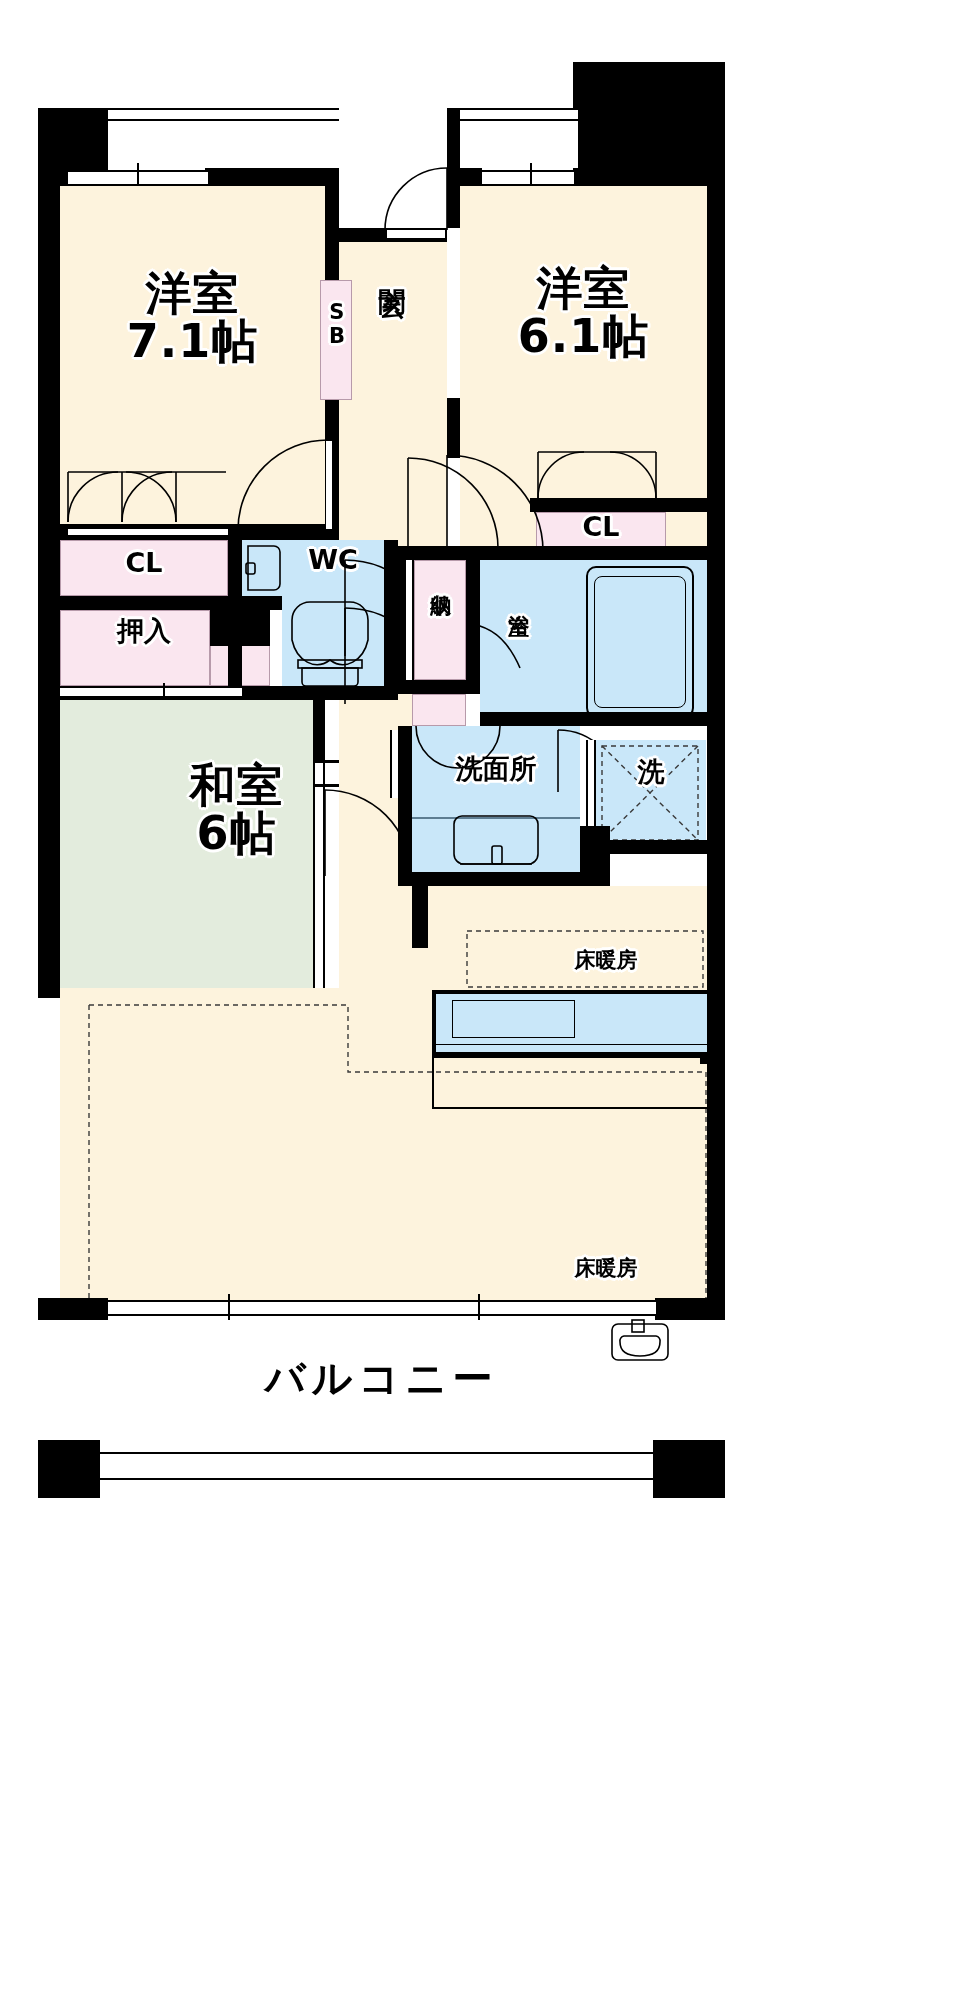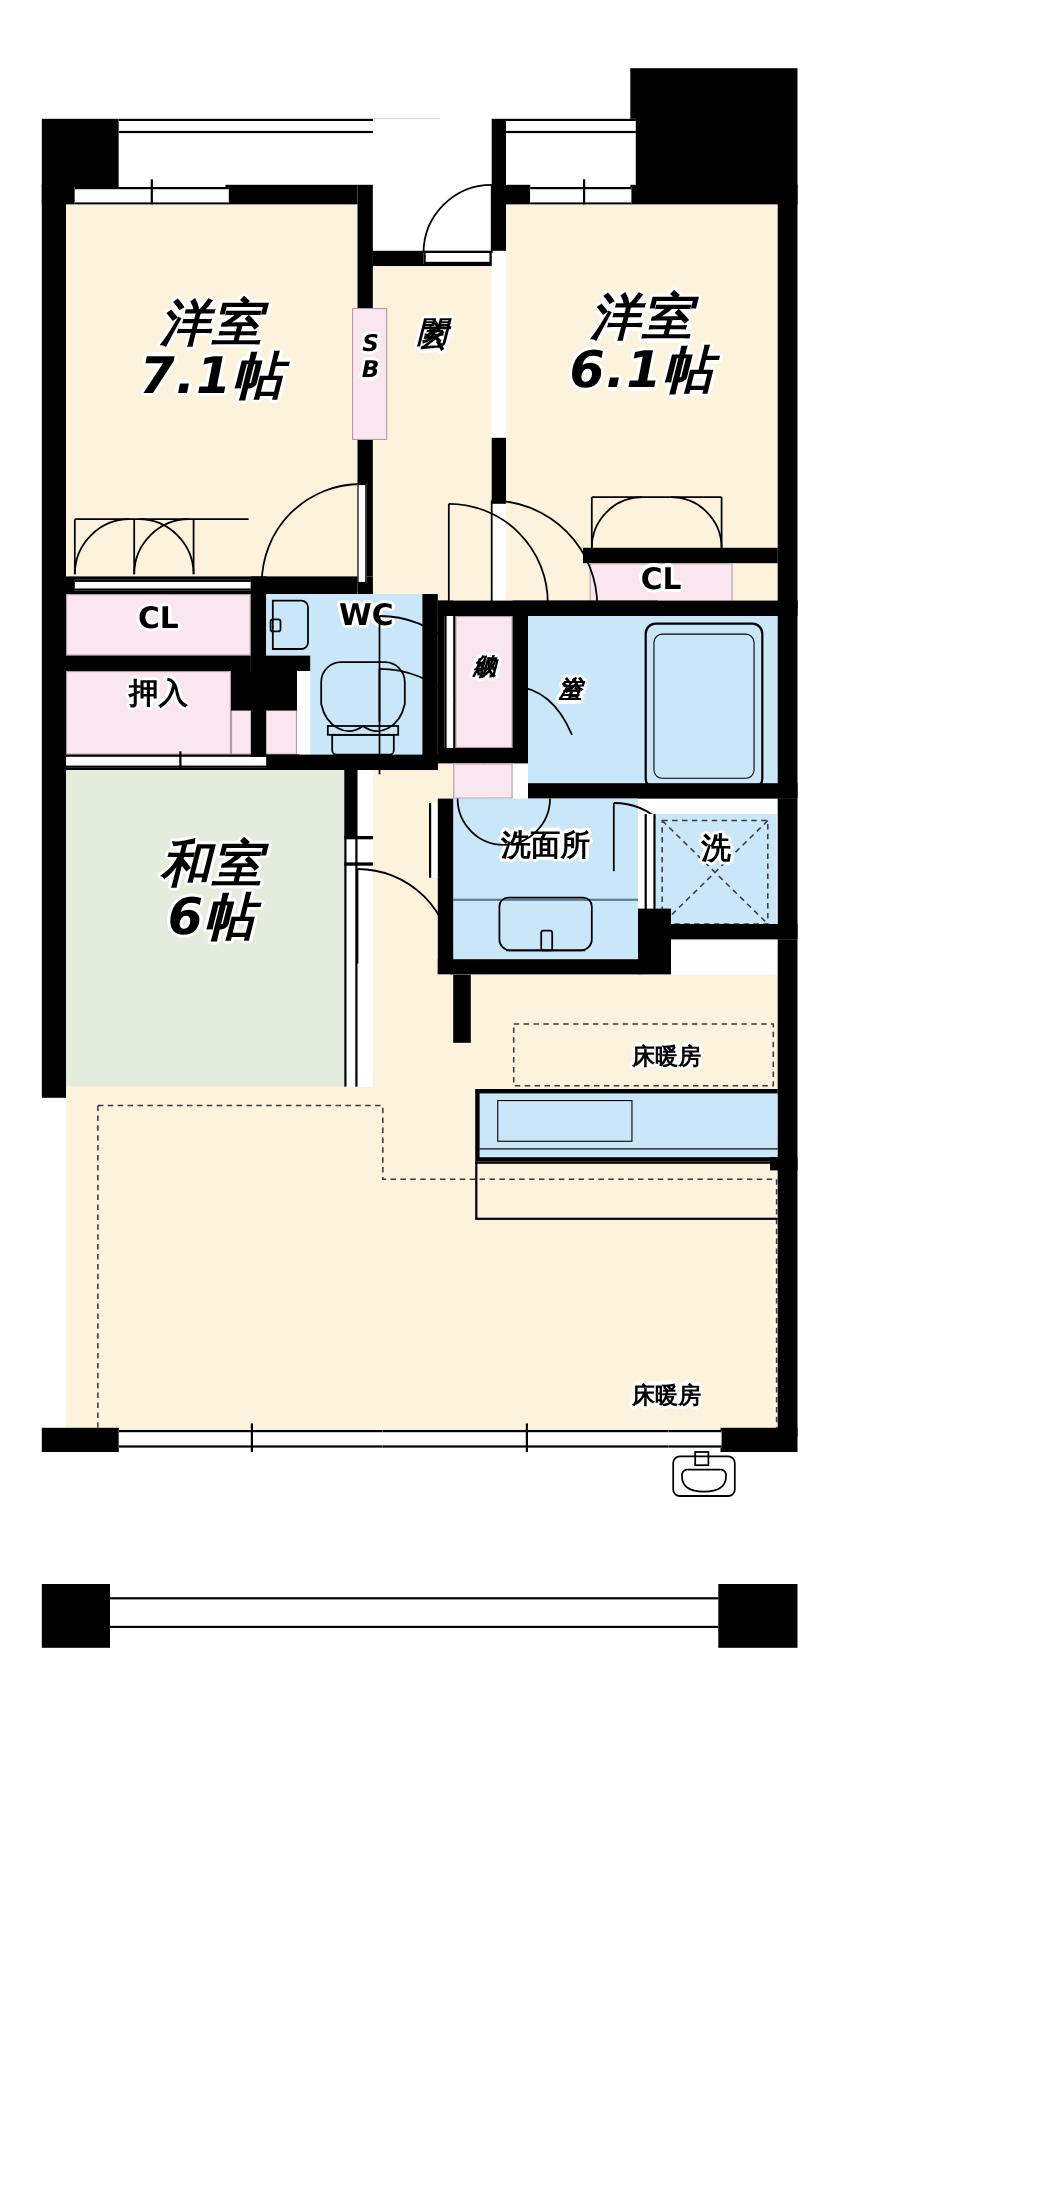--- a/index.html
+++ b/index.html
@@ -19,21 +19,21 @@
        text-align:center;white-space:nowrap;
        text-shadow:
          2px 0 0 #fff,-2px 0 0 #fff,0 2px 0 #fff,0 -2px 0 #fff,
          2px 2px 0 #fff,-2px 2px 0 #fff,2px -2px 0 #fff,-2px -2px 0 #fff,
          3px 0 0 #fff,-3px 0 0 #fff,0 3px 0 #fff,0 -3px 0 #fff;}
   .lbl-big{font-size:46px;letter-spacing:1px;}
   .lbl-ldk{font-size:54px;letter-spacing:2px;}
   .lbl-sm{font-size:27px;}
   .lbl-xs{font-size:21px;}
   .lbl-bal{font-size:40px;letter-spacing:6px;}
-  .stack{display:flex;flex-direction:column;align-items:center;font-style:italic;}
+  .stack{display:flex;flex-direction:column;align-items:center;}
   svg{position:absolute;overflow:visible;}
   .swing{fill:none;stroke:#000;stroke-width:1.6;}
   .fix{fill:none;stroke:#000;stroke-width:1.6;}
   .dash{fill:none;stroke:#3a3a3a;stroke-width:1.4;stroke-dasharray:5 4;}
   .win{background:#fff;border-top:2px solid #000;border-bottom:2px solid #000;}
   .winv{background:#fff;border-left:2px solid #000;border-right:2px solid #000;}
 </style>
 </head>
 <body>
 
@@ -169,21 +169,21 @@
     <path class="fix" d="M 22 4 H 62 A 18 18 0 0 1 80 22 V 42 A 26 34 0 0 1 42 62 A 26 34 0 0 1 4 42 V 22 A 18 18 0 0 1 22 4 Z"></path>
     <rect class="fix" x="10" y="62" width="64" height="8"></rect>
     <path class="fix" d="M 14 70 H 70 V 84 A 4 4 0 0 1 66 88 H 18 A 4 4 0 0 1 14 84 Z"></path>
   </svg>
   <div class="abs wall" style="left:384px;top:540px;width:14px;height:160px;"></div>
   <div class="abs wall" style="left:242px;top:686px;width:156px;height:14px;"></div>
   <div class="abs wall" style="left:228px;top:596px;width:54px;height:14px;"></div>
   <div class="abs wall" style="left:228px;top:604px;width:14px;height:84px;"></div>
 
   <div class="abs f-tatami" style="left:60px;top:700px;width:265px;height:288px;"></div>
-  <div class="lbl lbl-big stack" style="left:60px;top:762px;width:265px;">
+  <div class="lbl lbl-big stack" style="left:60px;top:762px;width:265px;padding-left:44px;">
     <span>和室</span>
     <span>6帖</span>
   </div>
   <div class="abs wall" style="left:313px;top:700px;width:12px;height:60px;"></div>
   <div class="abs winv" style="left:313px;top:760px;width:12px;height:228px;"></div>
   <div class="abs thinline" style="left:313px;top:760px;width:26px;height:3px;"></div>
   <div class="abs thinline" style="left:313px;top:784px;width:26px;height:3px;"></div>
 
   <svg style="left:323px;top:790px;width:90px;height:86px;">
     <path class="swing" d="M 2 0 A 86 86 0 0 1 88 86"></path>
@@ -298,20 +298,23 @@
 
   <div class="abs wall" style="left:38px;top:1298px;width:70px;height:22px;"></div>
   <div class="abs wall" style="left:655px;top:1298px;width:70px;height:22px;"></div>
   <div class="abs win" style="left:108px;top:1300px;width:240px;height:16px;"></div>
   <div class="abs thinline" style="left:228px;top:1294px;width:2px;height:28px;"></div>
   <div class="abs win" style="left:348px;top:1300px;width:260px;height:16px;"></div>
   <div class="abs thinline" style="left:478px;top:1294px;width:2px;height:28px;"></div>
   <div class="abs win" style="left:608px;top:1300px;width:48px;height:16px;"></div>
 
   <div class="abs f-white" style="left:38px;top:1320px;width:687px;height:120px;"></div>
+  <div class="lbl lbl-bal" style="left:38px;top:1358px;width:687px;">
+    <span>バルコニー</span>
+  </div>
   <svg style="left:612px;top:1320px;width:58px;height:48px;">
     <path class="fix" d="M 6 4 H 50 A 6 6 0 0 1 56 10 V 34 A 6 6 0 0 1 50 40 H 6 A 6 6 0 0 1 0 34 V 10 A 6 6 0 0 1 6 4 Z" fill="#c9e7f9"></path>
     <rect class="fix" x="20" y="0" width="12" height="12" fill="#c9e7f9"></rect>
     <path class="fix" d="M 12 16 H 44 A 5 5 0 0 1 48 22 Q 48 36 28 36 Q 8 36 8 22 A 5 5 0 0 1 12 16 Z"></path>
   </svg>
 
   <div class="abs wall" style="left:38px;top:1440px;width:62px;height:58px;"></div>
   <div class="abs wall" style="left:653px;top:1440px;width:72px;height:58px;"></div>
   <div class="abs thinline" style="left:100px;top:1452px;width:553px;height:2px;"></div>
   <div class="abs thinline" style="left:100px;top:1478px;width:553px;height:2px;"></div>

